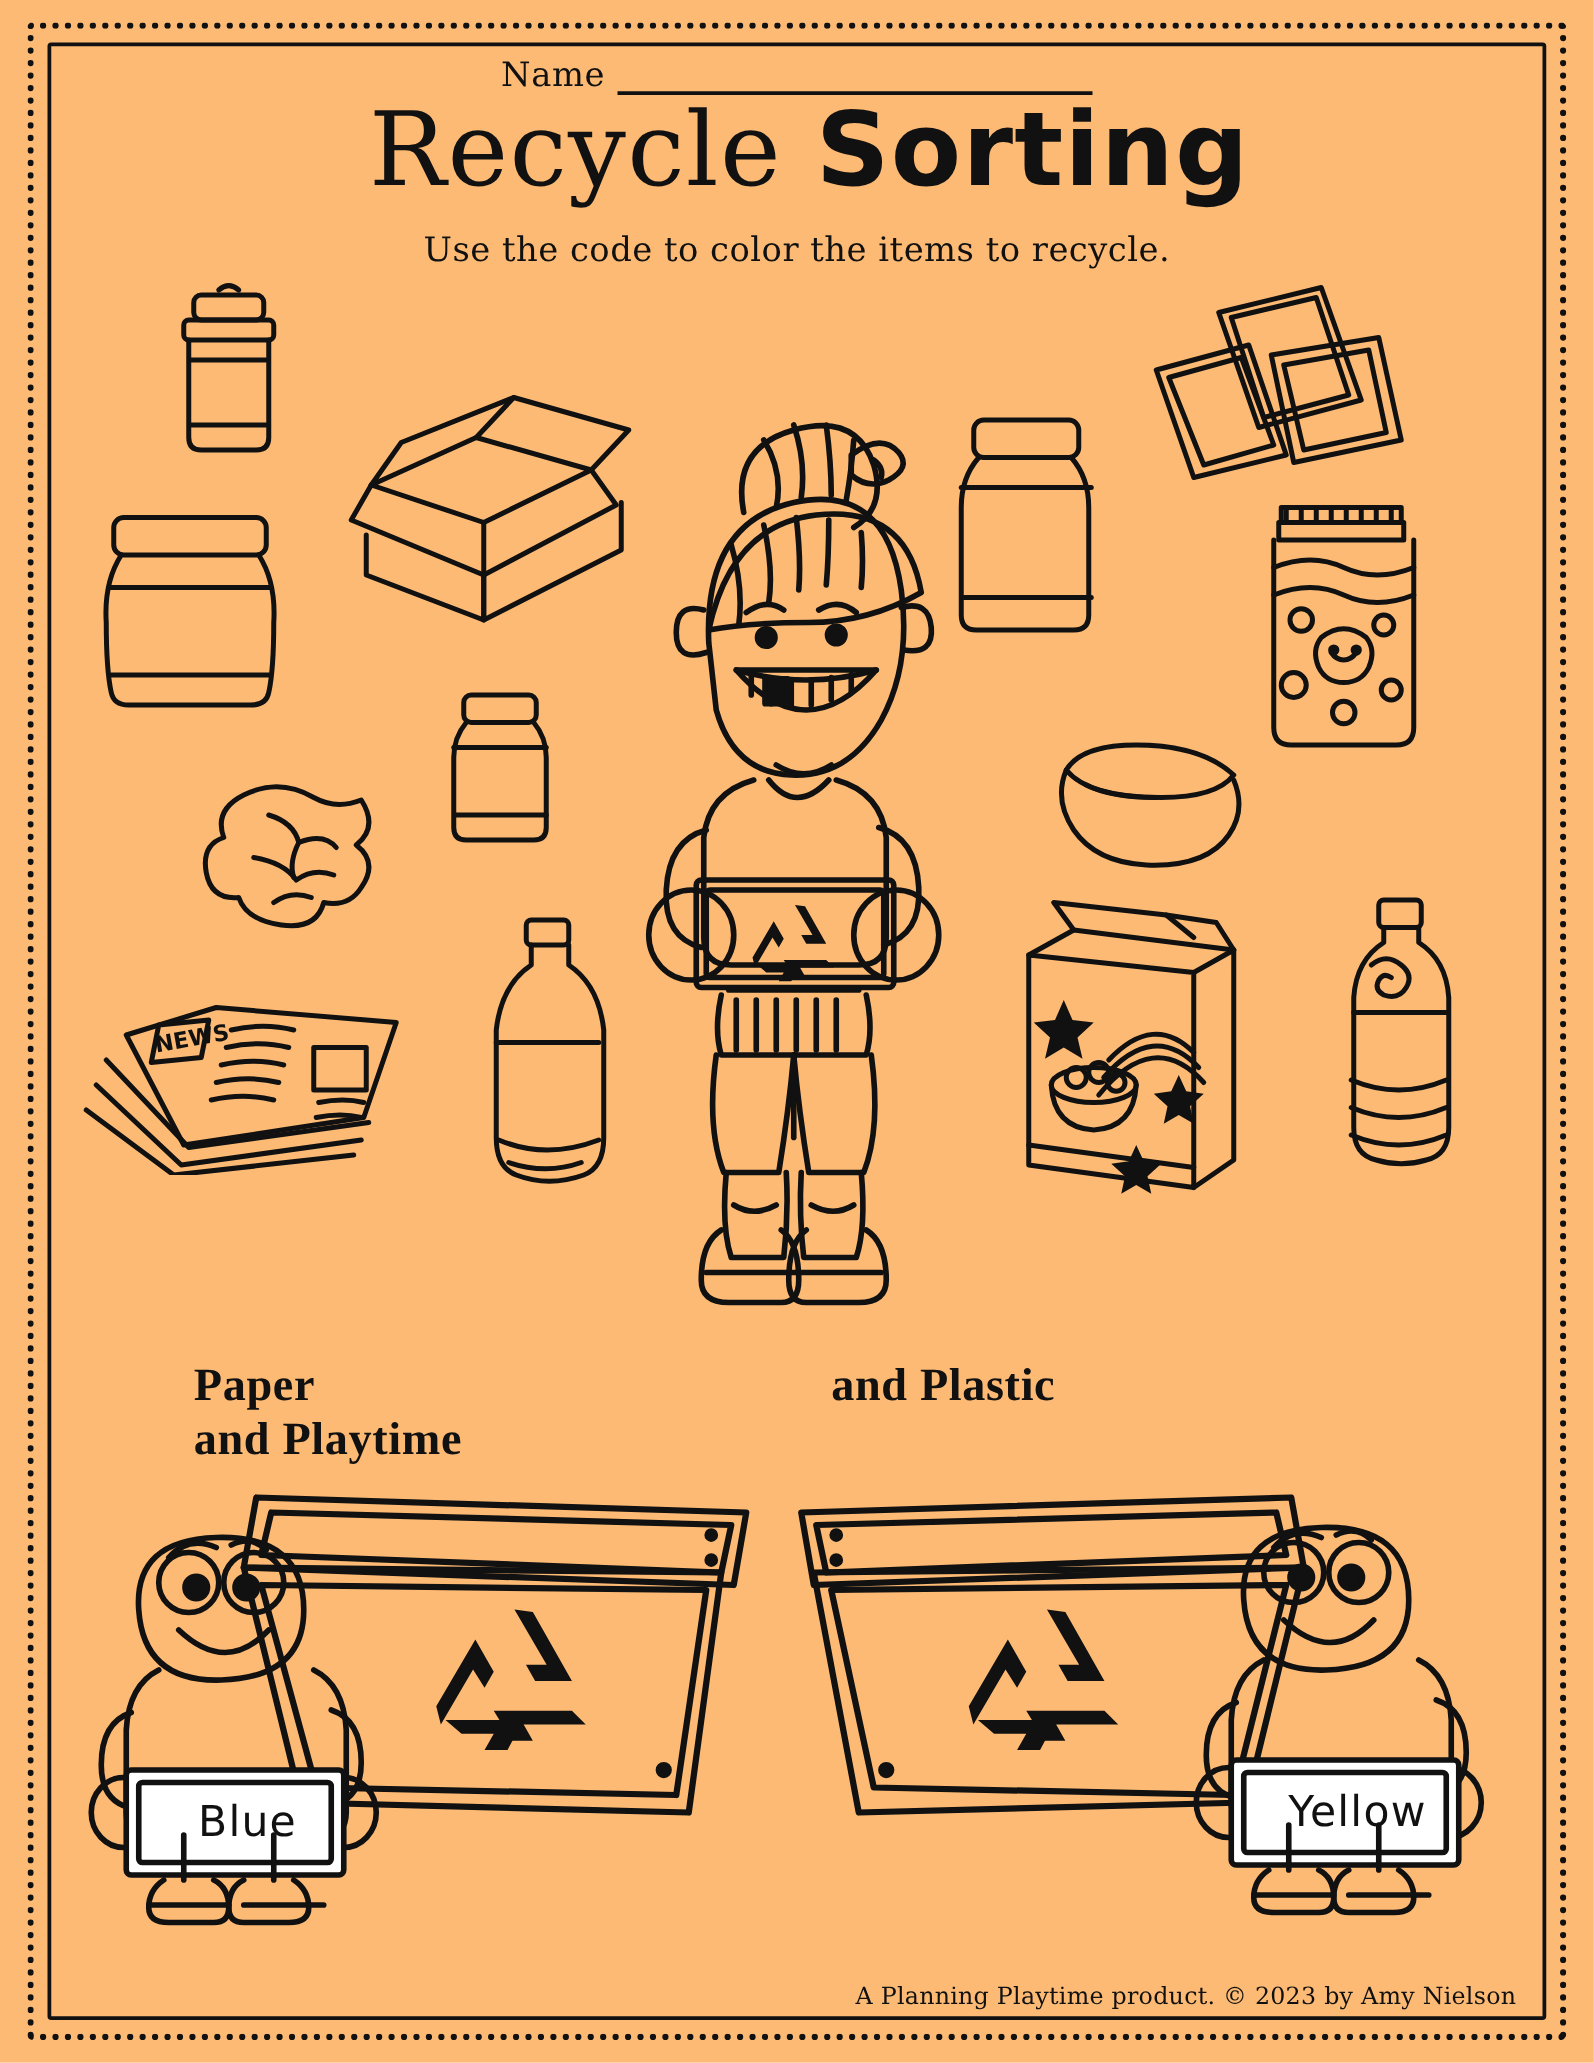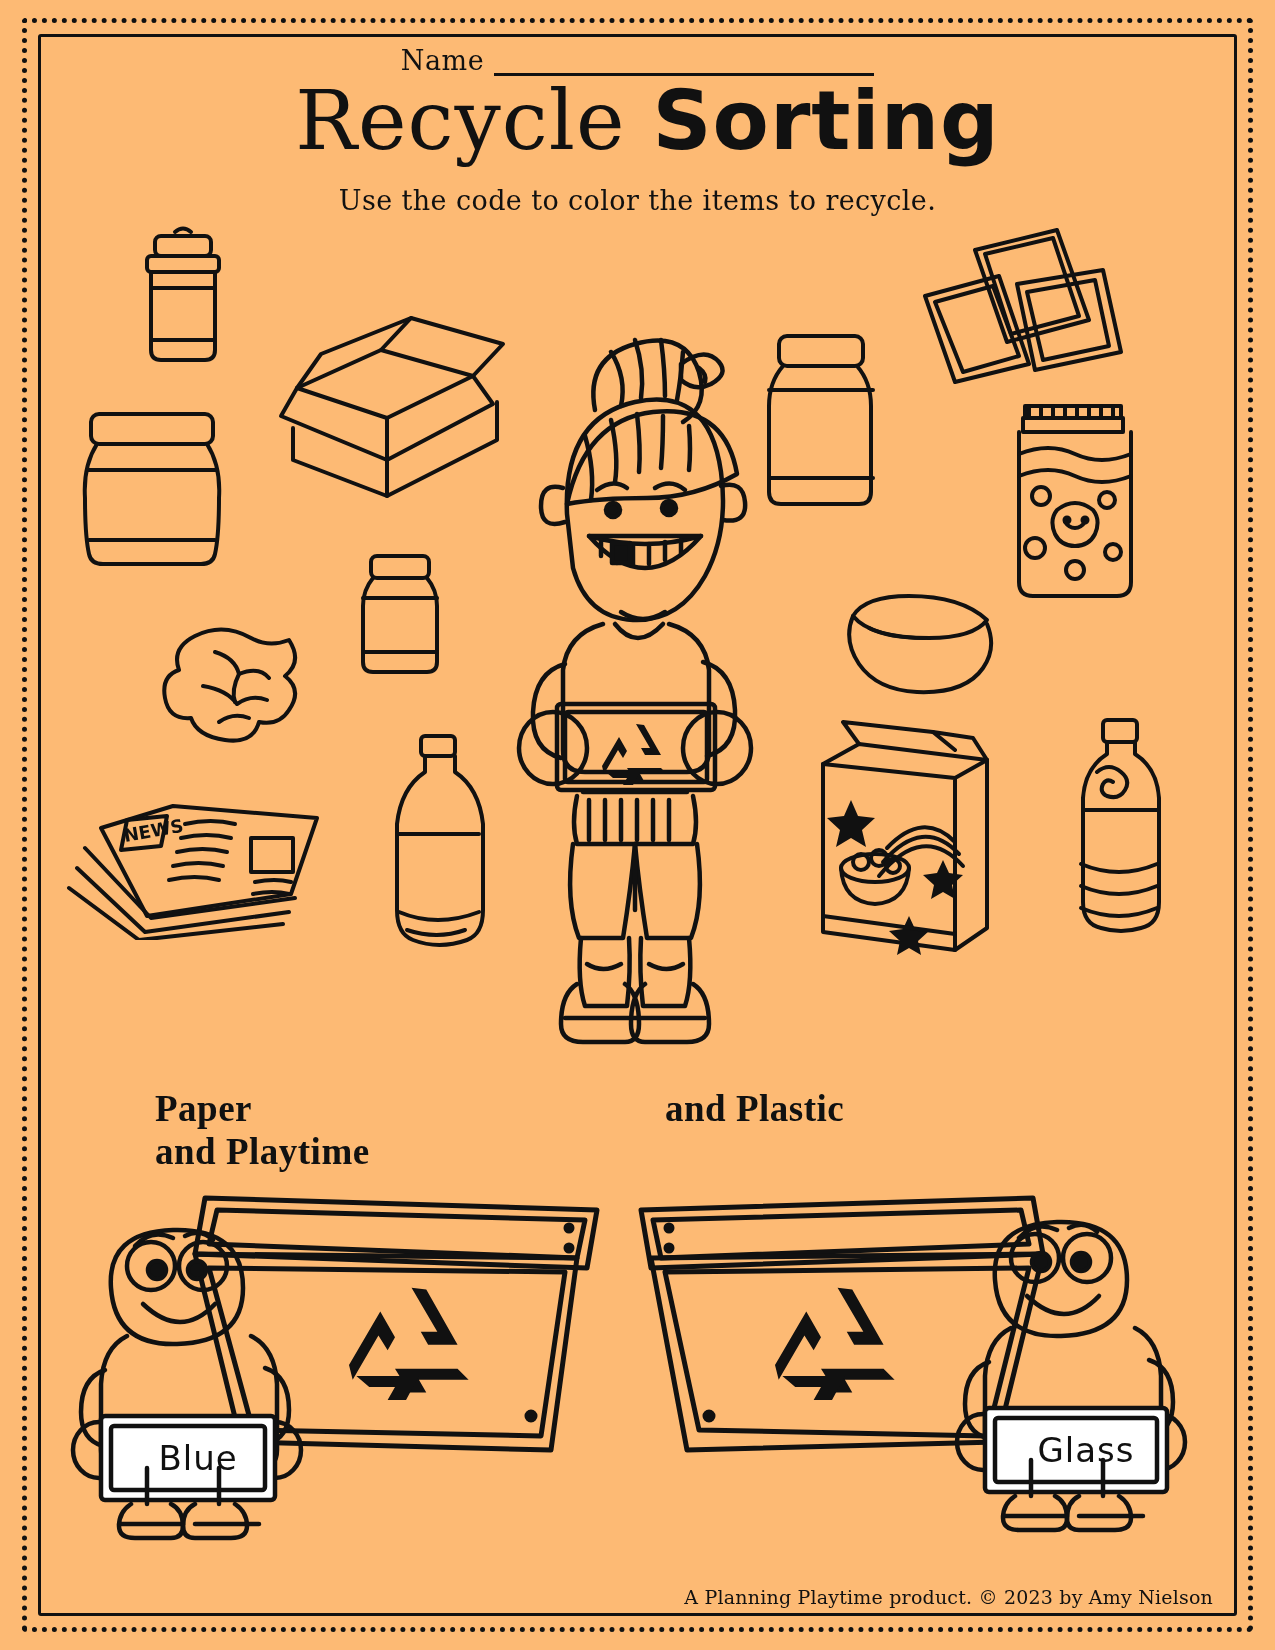--- a/index.html
+++ b/index.html
@@ -476,20 +476,20 @@
         <path d="M202 150 q24 8 24 42 q0 28 -22 34"></path>
         <ellipse cx="36" cy="232" rx="26" ry="28"></ellipse>
         <ellipse cx="212" cy="232" rx="26" ry="28"></ellipse>
         <rect x="38" y="198" width="182" height="84" rx="4" fill="#fff"></rect>
         <rect x="48" y="208" width="162" height="64" rx="3" fill="#fff"></rect>
         <path d="M84 250 v36 M156 250 v36"></path>
         <path d="M68 286 q-12 8 -12 22 q0 12 16 12 h36 q12 0 12-12 q0-16-12-22"></path>
         <path d="M172 286 q12 8 12 22 q0 12 -16 12 h-36 q-12 0-12-12 q0-16 12-22"></path>
         <path d="M56 306 h64 M132 306 h64"></path>
       </svg>
-      <div class="color-word" style="position:absolute; left:58px; top:198px; width:162px; text-align:center; line-height:84px;">Glass</div>
+      <div class="color-word" style="position:absolute; left:58px; top:198px; width:162px; text-align:center; line-height:84px;">Yellow</div>
     </div>
 
   </div>
 
   <div class="footer">A Planning Playtime product. © 2023 by Amy Nielson</div>
 
 </div>
 
 </body></html>

